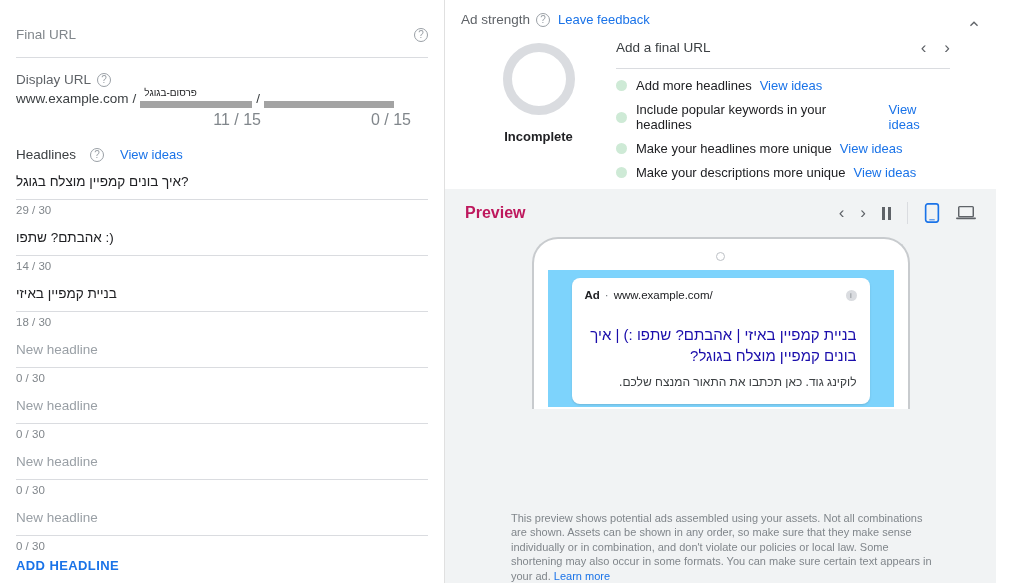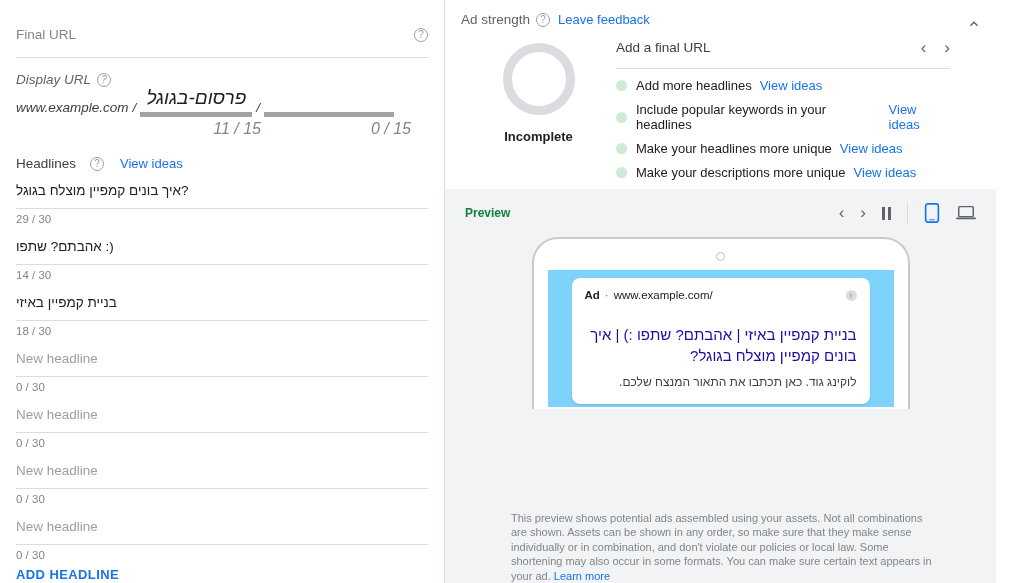--- a/index.html
+++ b/index.html
@@ -45,31 +45,31 @@
     font-size: 13.5px; color: #3c4043;
     display: flex; align-items: center; gap: 6px;
   }
   .label-muted { color: #5f6368; }
 
   .view-ideas {
     color: #1a73e8; font-size: 13px; cursor: pointer;
     margin-left: 8px;
   }
 
-  .display-url-block { margin-top: 14px; font-style: italic; }
+  .display-url-block { margin-top: 14px; }
   .display-url-line {
     display: flex; align-items: flex-end; gap: 0;
     font-size: 13.5px; color: #3c4043;
   }
   .domain-text { white-space: nowrap; padding-bottom: 2px; }
   .path-seg {
-    border-bottom: 5px solid #a3a3a3;
+    border-bottom: 7px solid #a3a3a3;
     min-width: 112px; padding: 0 4px 3px 4px;
-    font-size: 19px; color: #202124;
-    direction: rtl; text-align: center;
+    font-size: 10px; color: #202124;
+    direction: rtl; text-align: left;
   }
   .path-seg.empty { min-width: 130px; }
   .slash { padding: 0 4px 2px 4px; color: #3c4043; }
   .counter-line {
     display: flex; margin-top: 3px; font-size: 16px; color: #80868b;
   }
   .counter-a { width: 245px; text-align: right; }
   .counter-b { width: 150px; text-align: right; }
 
   .headlines-header {
@@ -153,21 +153,21 @@
     width: 11px; height: 11px; border-radius: 50%;
     background: #ceead6; flex: none; margin-right: 9px;
   }
 
   
   .preview-area { flex: 1; display: flex; flex-direction: column; padding: 0 16px; }
   .preview-hdr {
     display: flex; align-items: center;
     height: 48px; padding: 0 4px;
   }
-  .preview-title { font-size: 12px; font-weight: bold; color: #15803d; }
+  .preview-title { font-size: 16px; font-weight: bold; color: #be185d; }
   .preview-controls { margin-left: auto; display: flex; align-items: center; gap: 16px; }
   .ctrl { color: #5f6368; cursor: pointer; display: flex; align-items: center; }
   .pause-icon { display: flex; gap: 3px; }
   .pause-icon i { display: block; width: 3px; height: 13px; background: #5f6368; }
   .divider-v { width: 1px; height: 22px; background: #dadce0; }
 
   .phone-wrap { display: flex; justify-content: center; flex: 1; }
   .phone {
     width: 378px;
     border: 2px solid #c8cbce;

